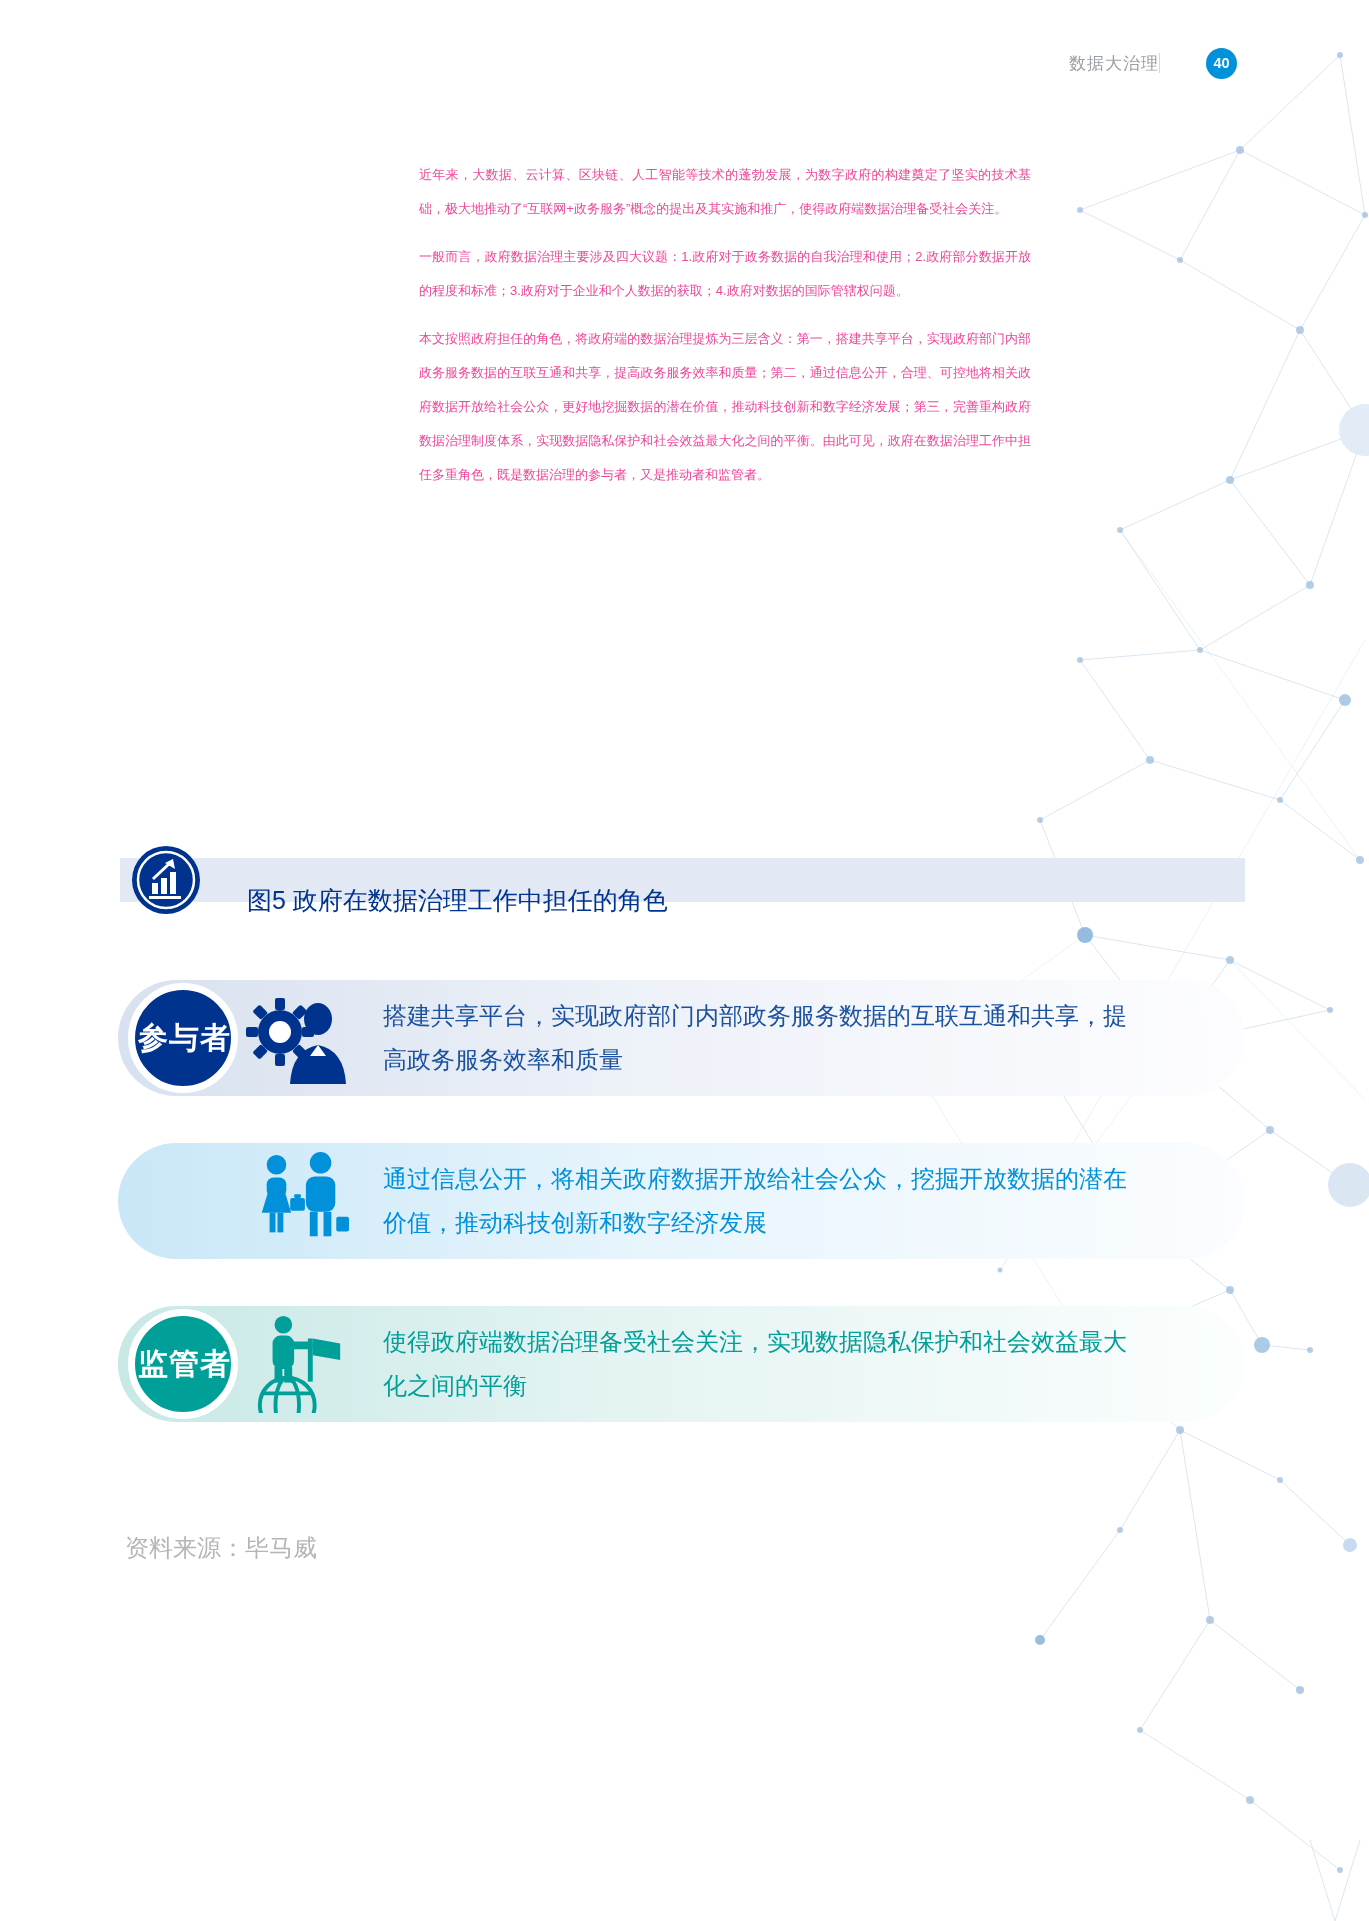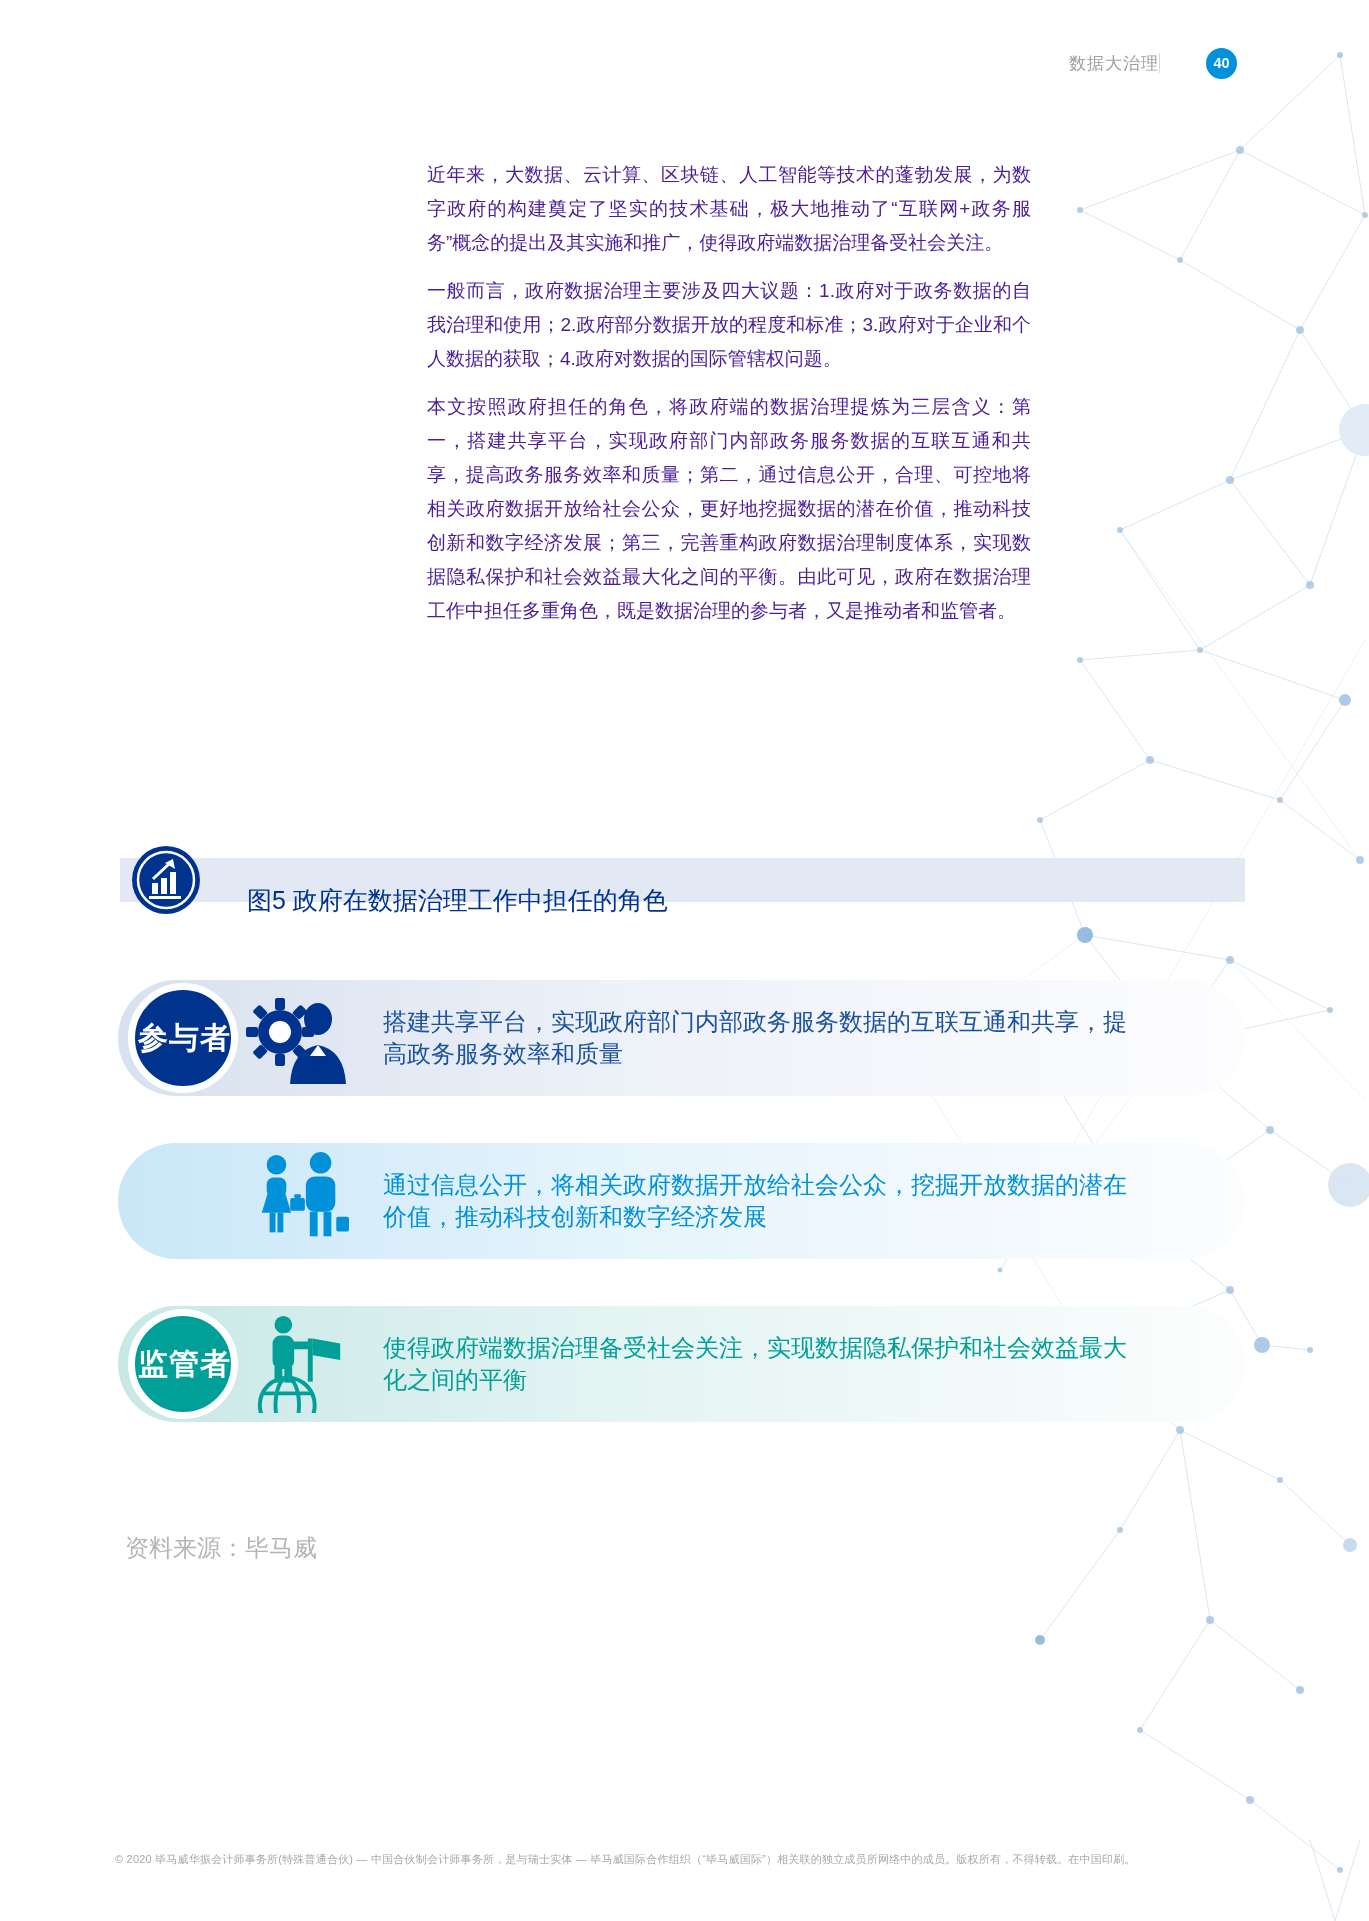--- a/index.html
+++ b/index.html
@@ -15,21 +15,21 @@
   
   .page-header{position:absolute;top:46px;left:0;width:1237px;height:34px;
     display:flex;justify-content:flex-end;align-items:center;}
   .section-title{color:#9aa0a6;font-size:17px;letter-spacing:1px;}
   .header-sep{width:1px;height:20px;background:#d6d9dd;}
   .page-num{width:31px;height:31px;border-radius:50%;background:#0091DA;color:#fff;
     font-weight:bold;font-size:14.5px;display:flex;align-items:center;justify-content:center;margin-left:46px;}
 
   
   .body-text{position:absolute;left:415px;top:158px;width:616px;}
-  .body-text p{margin:0 0 14px 12px;font-size:19px;line-height:34px;color:#4c1d95;
+  .body-text p{margin:0 0 14px 4px;font-size:13px;line-height:34px;color:#ec4899;
     text-align:justify;text-justify:inter-ideograph;}
 
   
   .fig-bar{position:absolute;left:120px;top:858px;width:1125px;height:44px;background:#e3e9f4;}
   .fig-title{position:absolute;left:247px;top:858px;height:44px;display:flex;align-items:center;
     font-size:25px;font-weight:normal;color:#00338D;}
   .fig-icon{position:absolute;left:131px;top:845px;width:70px;height:70px;}
 
   
   .role-row{position:absolute;left:118px;width:1127px;height:116px;border-radius:64px;}
@@ -38,21 +38,21 @@
   .row-2{top:1306px;background:linear-gradient(90deg,#c8e8e6 0%,#e4f4f3 45%,#fbfefd 100%);}
   .role-circle{position:absolute;left:10px;top:3px;width:96px;height:96px;border-radius:50%;
     border:7px solid #ffffff;display:flex;align-items:center;justify-content:flex-end;
     color:#ffffff;font-size:30px;font-weight:bold;letter-spacing:1px;}
   .row-0 .role-circle{background:#00338D;}
   .row-1 .role-circle{background:#0091DA;}
   .row-2 .role-circle{background:#00A099;}
   .role-icon{position:absolute;left:122px;top:12px;width:120px;height:92px;
     display:flex;align-items:center;justify-content:center;}
   .role-text{position:absolute;left:265px;top:0;height:100%;width:745px;margin:0;
-    display:flex;align-items:center;font-size:24px;line-height:32px;}
+    display:flex;align-items:center;font-size:24px;line-height:44px;}
   .role-text span{display:block;}
   .row-0 .role-text{color:#1B519E;}
   .row-1 .role-text{color:#0091DA;}
   .row-2 .role-text{color:#00A099;}
 
   
   .source-note{position:absolute;left:125px;top:1532px;margin:0;font-size:24px;color:#b5b5b5;}
   .page-footer{position:absolute;left:115px;top:1852px;width:1100px;}
   .page-footer p{margin:0;font-size:11px;color:#a8a8a8;letter-spacing:0.2px;}
 </style>
@@ -248,17 +248,14 @@
         </svg>
       </div>
       <p class="role-text">
         <span>使得政府端数据治理备受社会关注，实现数据隐私保护和社会效益最大化之间的平衡</span>
       </p>
     </div>
 
     <p class="source-note">资料来源：毕马威</p>
   </section>
 
-  <footer class="page-footer">
-    <p>© 2020 毕马威华振会计师事务所(特殊普通合伙) — 中国合伙制会计师事务所，是与瑞士实体 — 毕马威国际合作组织（“毕马威国际”）相关联的独立成员所网络中的成员。版权所有，不得转载。在中国印刷。</p>
-  </footer>
 
 </div>
 
 </body></html>

